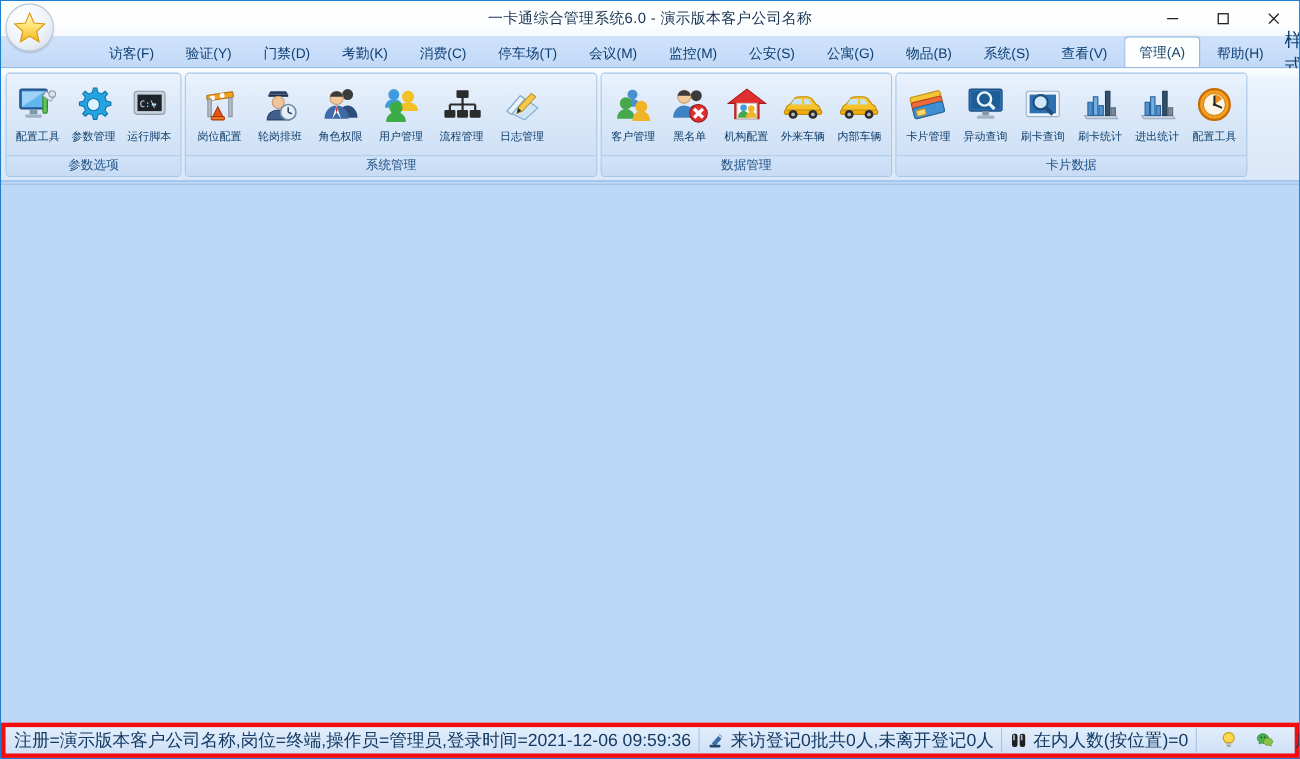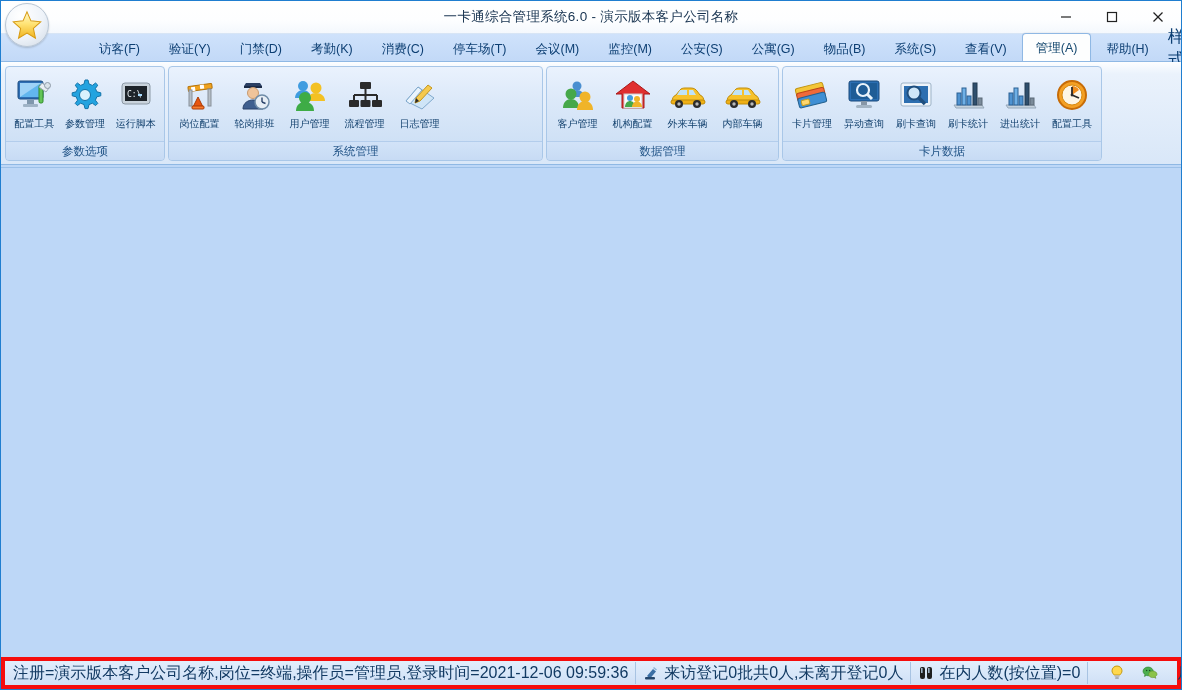--- a/index.html
+++ b/index.html
@@ -363,20 +363,34 @@
               <circle cx="25" cy="25" r="7" fill="#e7eef5" stroke="#6f8ca8" stroke-width="1.5"></circle>
               <line x1="25" y1="25" x2="25" y2="20.5" stroke="#2b436a" stroke-width="1.4"></line>
               <line x1="25" y1="25" x2="28.5" y2="26.5" stroke="#2b436a" stroke-width="1.4"></line>
             </svg>
           </span>
           <span class="lbl">轮岗排班</span>
         </div>
         <div class="ritem">
           <span class="ico">
             <svg width="36" height="36" viewBox="0 0 36 36">
+              <circle cx="24" cy="9" r="5" fill="#3b3b3b"></circle>
+              <path d="M15 30 c0-7 5-11 9-11 s9 4 9 11z" fill="#2f4d7a"></path>
+              <circle cx="14" cy="12" r="6" fill="#f1c79c" stroke="#cb9d72"></circle>
+              <path d="M14 6 a6 6 0 0 1 6 5 h-12 a6 6 0 0 1 6 -5z" fill="#3b3b3b"></path>
+              <path d="M3 31 c0-8 6-12 11-12 s11 4 11 12z" fill="#3f6aa8"></path>
+              <path d="M14 19 l-4 12 4-6 4 6z" fill="#fff"></path>
+              <path d="M13 22 l1 4 1-4 -1-2z" fill="#cf3030"></path>
+            </svg>
+          </span>
+          <span class="lbl">角色权限</span>
+        </div>
+        <div class="ritem">
+          <span class="ico">
+            <svg width="36" height="36" viewBox="0 0 36 36">
               <circle cx="11" cy="9" r="5" fill="#3f9ce0"></circle>
               <path d="M3 21 c0-5 4-8 8-8 s8 3 8 8z" fill="#3f9ce0"></path>
               <circle cx="24" cy="11" r="5.5" fill="#f3c123"></circle>
               <path d="M15 24 c0-5 4-8 9-8 s9 3 9 8z" fill="#f3c123"></path>
               <circle cx="13" cy="21" r="6" fill="#3eac46"></circle>
               <path d="M4 34 c0-6 4-9 9-9 s9 3 9 9z" fill="#3eac46"></path>
             </svg>
           </span>
           <span class="lbl">用户管理</span>
         </div>
@@ -404,34 +418,49 @@
               <path d="M14 21 l12-13 4 3 -12 13 -5 2z" fill="#f5c94e" stroke="#c4971e"></path>
               <path d="M13 26 l4-2 -3-3z" fill="#2b2b2b"></path>
             </svg>
           </span>
           <span class="lbl">日志管理</span>
         </div>
       </div>
       <div class="rgroup-caption">系统管理</div>
     </div>
 
-    <div class="rgroup" style="width:233px">
+    <div class="rgroup" style="width:265px">
       <div class="rgroup-items">
         <div class="ritem">
           <span class="ico">
             <svg width="36" height="36" viewBox="0 0 36 36">
               <circle cx="17" cy="9" r="4.5" fill="#4a8fd0"></circle>
               <path d="M10 20 c0-4 3-7 7-7 s7 3 7 7z" fill="#4a8fd0"></path>
               <circle cx="11" cy="17" r="5.5" fill="#46a84a"></circle>
               <path d="M3 31 c0-6 4-9 8-9 s8 3 8 9z" fill="#46a84a"></path>
               <circle cx="25" cy="20" r="5.5" fill="#f0b429"></circle>
               <path d="M17 33 c0-6 4-9 8-9 s8 3 8 9z" fill="#f0b429"></path>
             </svg>
           </span>
           <span class="lbl">客户管理</span>
+        </div>
+        <div class="ritem">
+          <span class="ico">
+            <svg width="36" height="36" viewBox="0 0 36 36">
+              <circle cx="24" cy="10" r="5" fill="#3b3b3b"></circle>
+              <path d="M16 28 c0-6 4-10 8-10 s8 4 8 10z" fill="#2f4d7a"></path>
+              <circle cx="13" cy="11" r="6" fill="#f1c79c" stroke="#cb9d72"></circle>
+              <path d="M13 5 a6 6 0 0 1 6 5 h-12 a6 6 0 0 1 6-5z" fill="#3b3b3b"></path>
+              <path d="M3 30 c0-7 5-11 10-11 s10 4 10 11z" fill="#3f83c4"></path>
+              <circle cx="26" cy="26" r="8" fill="#e02f2f" stroke="#9d1515"></circle>
+              <line x1="22" y1="22" x2="30" y2="30" stroke="#fff" stroke-width="3"></line>
+              <line x1="30" y1="22" x2="22" y2="30" stroke="#fff" stroke-width="3"></line>
+            </svg>
+          </span>
+          <span class="lbl">黑名单</span>
         </div>
         <div class="ritem">
           <span class="ico">
             <svg width="36" height="36" viewBox="0 0 36 36">
               <polygon points="18,4 35,17 29,17 29,31 7,31 7,17 1,17" fill="#e02f2f" stroke="#a81818"></polygon>
               <rect x="9" y="17" width="18" height="14" fill="#fcfcfc" stroke="#c9c9c9"></rect>
               <circle cx="15" cy="21" r="3" fill="#3f9ce0"></circle>
               <circle cx="22" cy="22" r="3" fill="#f0b429"></circle>
               <path d="M10 30 c0-4 2.5-6 5-6 s5 2 5 6z" fill="#46a84a"></path>
               <path d="M17 30 c0-3.5 2.5-5.5 5-5.5 s5 2 5 5.5z" fill="#f0b429"></path>

